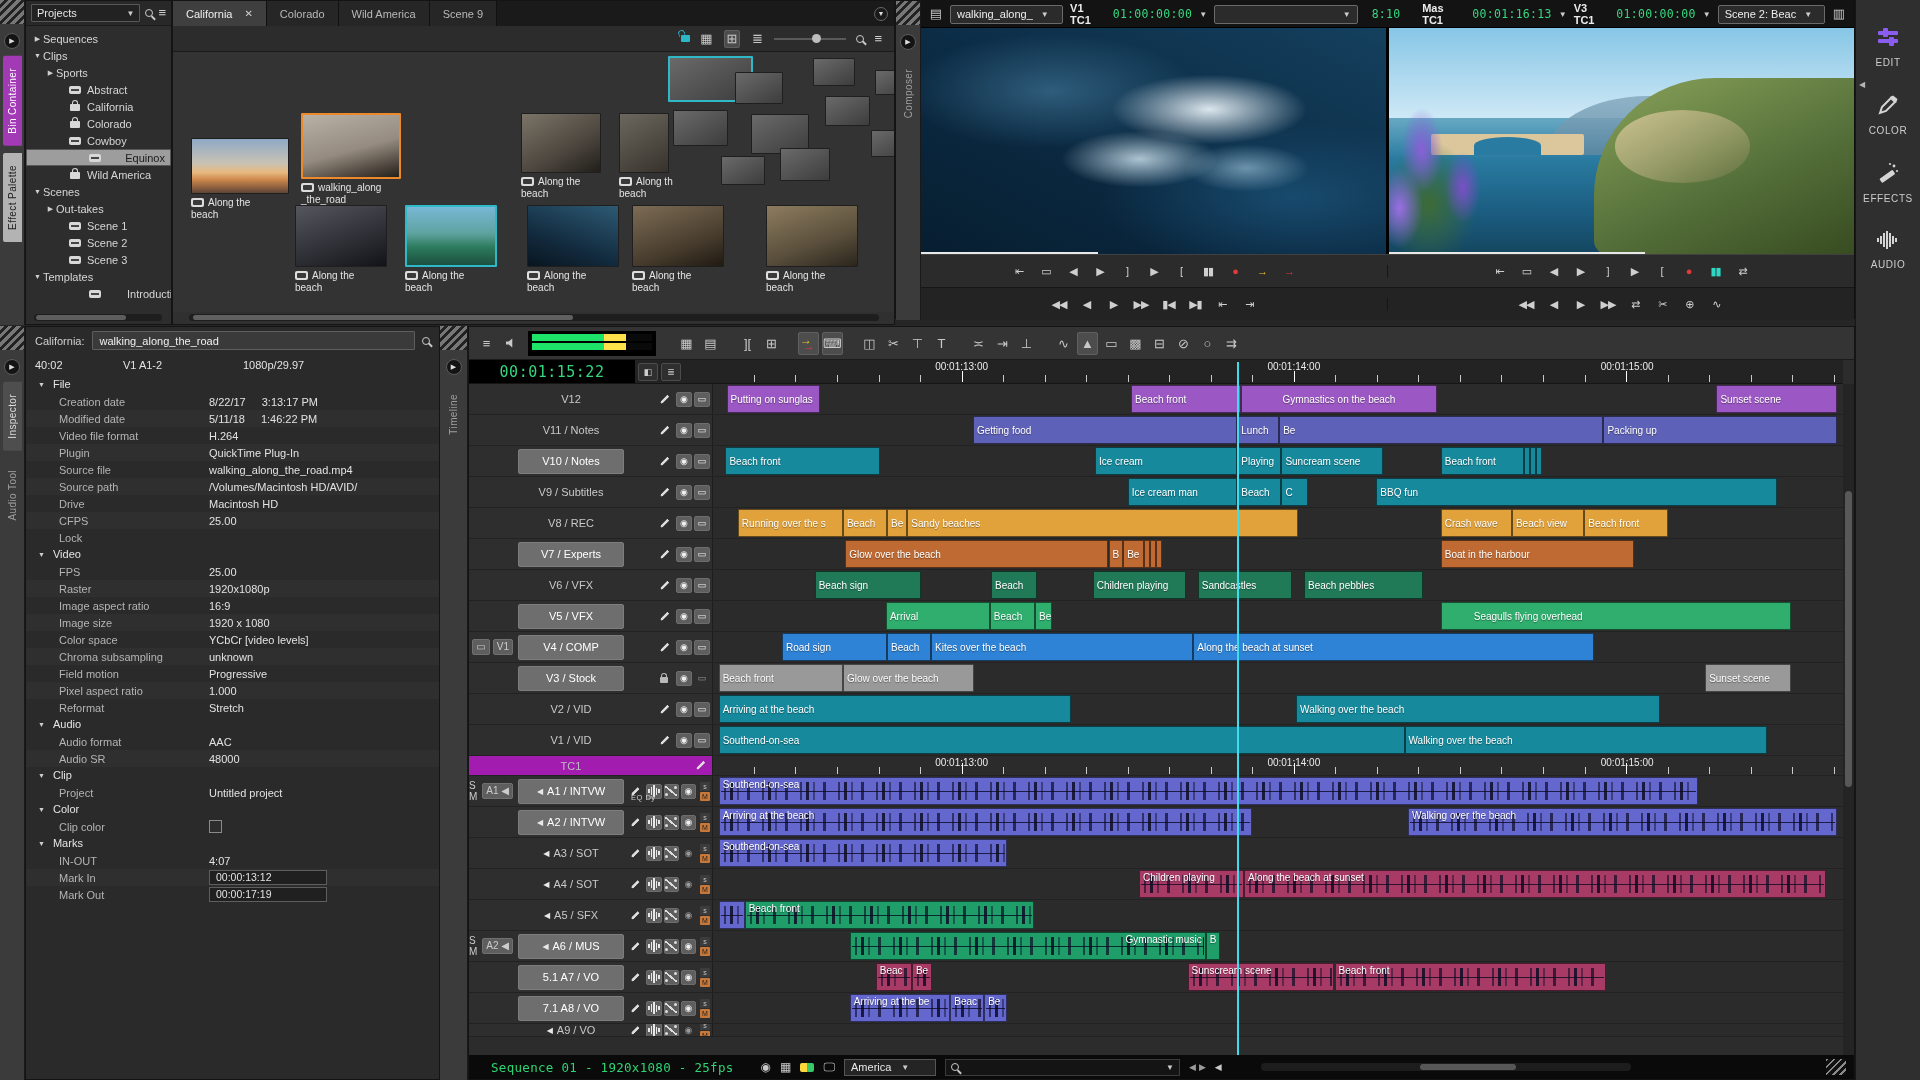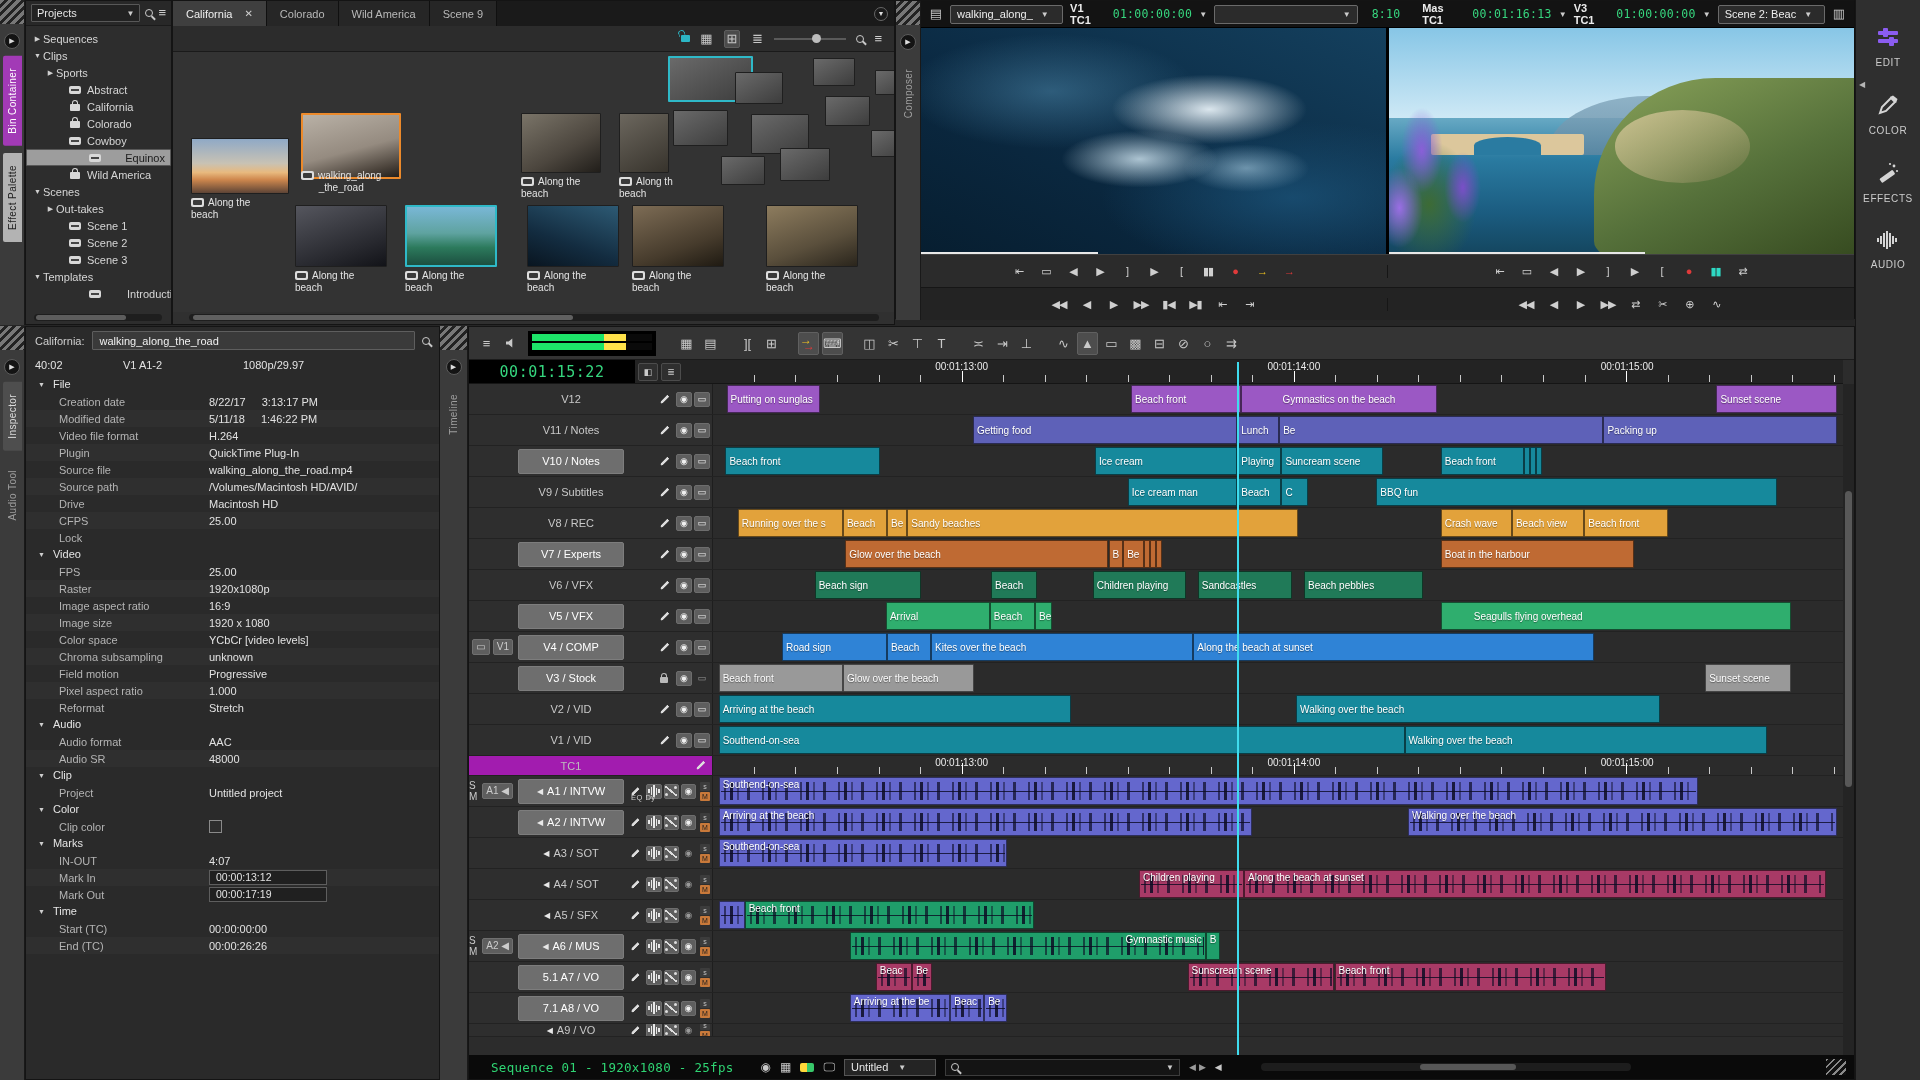--- a/index.html
+++ b/index.html
@@ -322,21 +322,21 @@
       <span class="mag"></span>
       <span class="hamb">≡</span>
     </div>
     <div id="bincontent">
         <div class="thumb g1" style="left: 18px; top: 86px; width: 98px; height: 56px;"></div>
         <div class="cap" style="left: 18px; top: 145px;">
           <div><span class="i-film"></span>Along the</div>
           <div>beach</div>
         </div>
         <div class="thumb g2 selor" style="left: 128px; top: 61px; width: 100px; height: 66px;"></div>
-        <div class="cap" style="left: 128px; top: 118px; text-align: center;">
+        <div class="cap" style="left: 128px; top: 130px;">
           <div><span class="i-film"></span>walking_along</div>
           <div>_the_road</div>
         </div>
         <div class="thumb g3" style="left: 348px; top: 61px; width: 80px; height: 60px;"></div>
         <div class="cap" style="left: 348px; top: 124px;">
           <div><span class="i-film"></span>Along the</div>
           <div>beach</div>
         </div>
         <div class="thumb g4" style="left: 446px; top: 61px; width: 50px; height: 60px;"></div>
         <div class="cap" style="left: 446px; top: 124px;">
@@ -688,34 +688,20 @@
             <span class="ilab">IN-OUT</span>
             <span class="ival">4:07</span>
           </div>
           <div class="irow">
             <span class="ilab">Mark In</span>
             <span class="ival boxval">00:00:13:12</span>
           </div>
           <div class="irow">
             <span class="ilab">Mark Out</span>
             <span class="ival boxval">00:00:17:19</span>
-          </div>
-        </div>
-        <div class="isec">
-          <div class="isech">
-            <span class="arr">▼</span>
-            <span>Time</span>
-          </div>
-          <div class="irow">
-            <span class="ilab">Start (TC)</span>
-            <span class="ival">00:00:00:00</span>
-          </div>
-          <div class="irow">
-            <span class="ilab">End (TC)</span>
-            <span class="ival">00:00:26:26</span>
           </div>
         </div>
       </div>
   </div>
 
   <div class="rail" id="railT" style="left:440px;top:326px;width:28px;height:754px">
     <div class="stripes"></div>
     <div class="pcirc">▶</div>
     <div class="vtab dim">Timeline</div>
   </div>
@@ -1478,21 +1464,21 @@
     </div>
     <div class="bbar">
       <span class="seqinfo">Sequence 01 - 1920x1080 - 25fps</span>
       <span id="bbicons" style="display:flex;gap:9px;align-items:center">
           <span class="bico">◉</span>
           <span class="bico">▦</span>
           <span class="bico color2"></span>
           <span class="bico">🖵</span>
         </span>
       <div class="bsel" style="width:92px">
-        <span>Untitled</span>
+        <span>America</span>
         <span class="caret">▼</span>
       </div>
       <div class="srch">
         <span class="mag"></span>
         <span class="line"></span>
         <span class="caret">▼</span>
       </div>
       <span class="pager">
           <span>◀</span>
           <span>▶</span>

